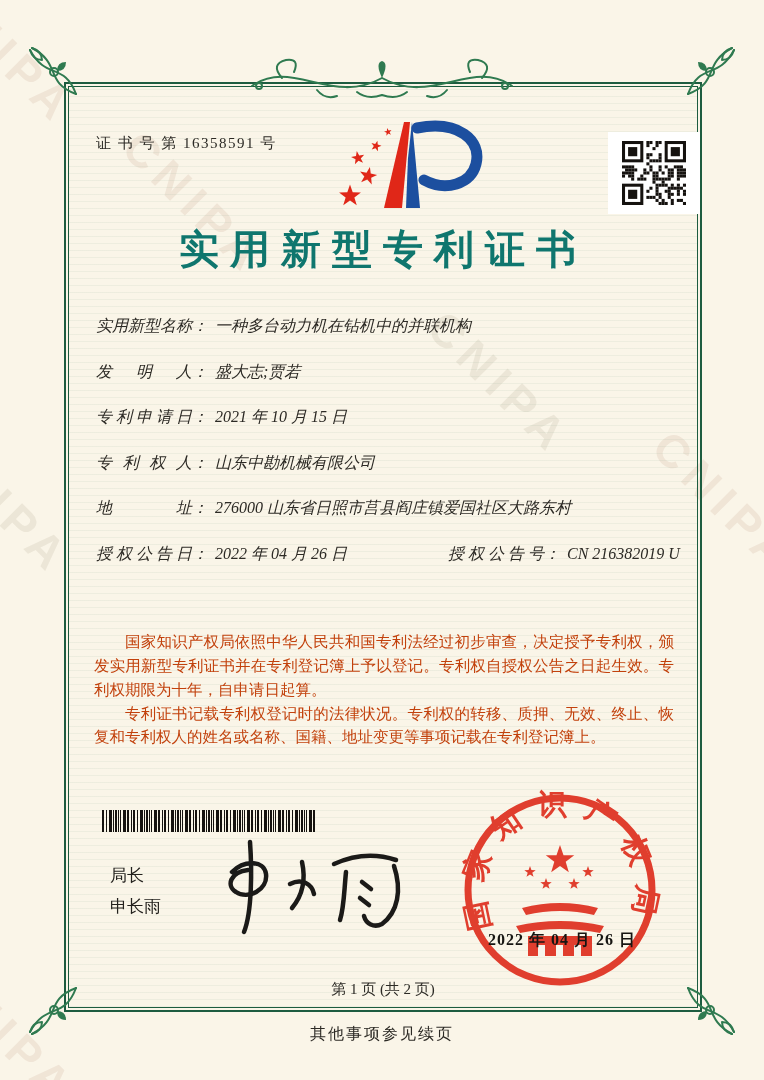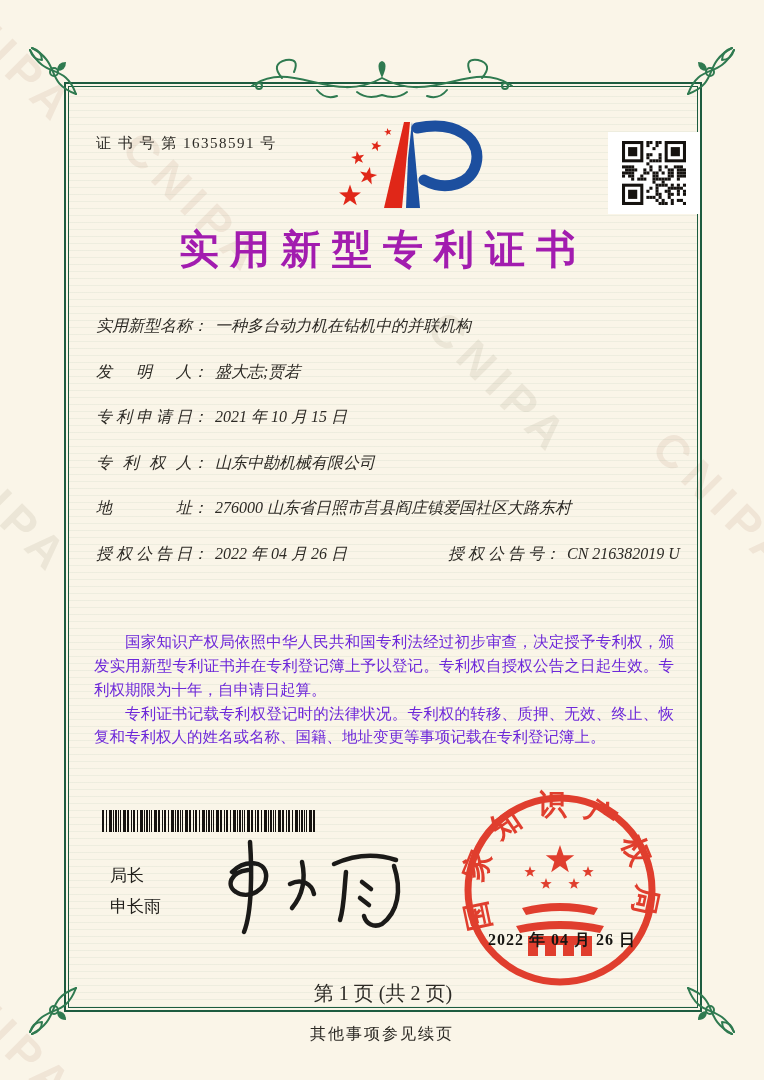--- a/index.html
+++ b/index.html
@@ -29,43 +29,43 @@
       rgba(130,165,140,0.10) 0px,rgba(130,165,140,0.10) 1px,
       rgba(0,0,0,0) 1px,rgba(0,0,0,0) 7px);
   }
   .orn{position:absolute;z-index:3;pointer-events:none;}
   
   .cert-no{left:30px;top:50px;font-size:15px;letter-spacing:1.5px;color:#2c2a25;}
   .logo{left:254px;top:34px;width:172px;height:96px;}
   .qr{left:542px;top:48px;width:92px;height:82px;background:#ffffff;
       display:flex;align-items:center;justify-content:center;}
   .title{left:0;right:0;top:138px;text-align:center;font-size:40px;font-weight:700;
-         letter-spacing:11px;color:#a21caf;white-space:nowrap;}
+         letter-spacing:11px;color:#0f766e;white-space:nowrap;}
   
   .fields{left:30px;top:232px;right:20px;font-size:16px;}
   .frow{height:45.5px;position:relative;white-space:nowrap;font-style:italic;}
   .flabel{display:inline-block;width:96px;text-align:justify;text-align-last:justify;
           vertical-align:top;}
   .fvalue{margin-left:7px;}
   .grant2{position:absolute;left:352px;top:0;}
   
   .paras{left:28px;right:26px;top:546px;font-size:15.5px;line-height:1.54;
-         text-align:justify;color:#6d28d9;}
+         text-align:justify;color:#c2410c;}
   .paras p{margin:0;text-indent:2em;}
   
   .barcode{left:36px;top:726px;width:216px;height:22px;display:flex;align-items:stretch;}
   .barcode i{background:#15120f;display:block;}
   
   .signer{left:44px;top:776px;font-size:17px;line-height:31px;color:#22201c;}
   .sig{left:136px;top:748px;z-index:4;}
   
   .seal{left:392px;top:704px;width:204px;height:204px;z-index:5;opacity:0.93;}
   .seal-date{left:398px;top:846px;width:196px;text-align:center;font-size:16px;
              font-weight:700;letter-spacing:1px;color:#171512;z-index:6;}
-  .page-info{left:0;right:0;top:896px;text-align:center;font-size:20px;color:#2c2a25;}
+  .page-info{left:0;right:0;top:896px;text-align:center;font-size:15px;color:#2c2a25;}
   .continuation{left:0;right:0;top:1024px;text-align:center;font-size:16px;
                 letter-spacing:2px;color:#2c2a25;z-index:2;}
   svg{display:block;}
 </style>
 </head>
 <body>
 
 <svg width="0" height="0" style="position:absolute">
   <defs>
     <path id="star" d="M0,-10 L2.35,-3.24 L9.51,-3.09 L3.8,1.24 L5.88,8.09 L0,4 L-5.88,8.09 L-3.8,1.24 L-9.51,-3.09 L-2.35,-3.24 Z"></path>

